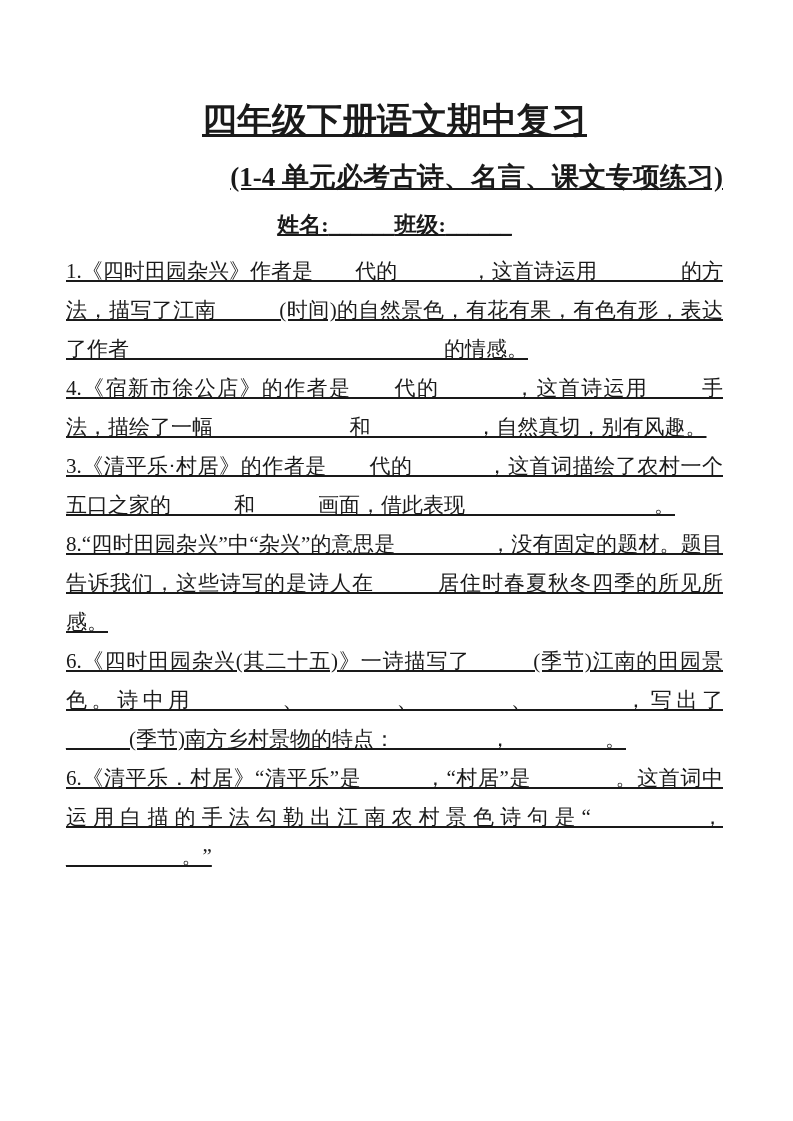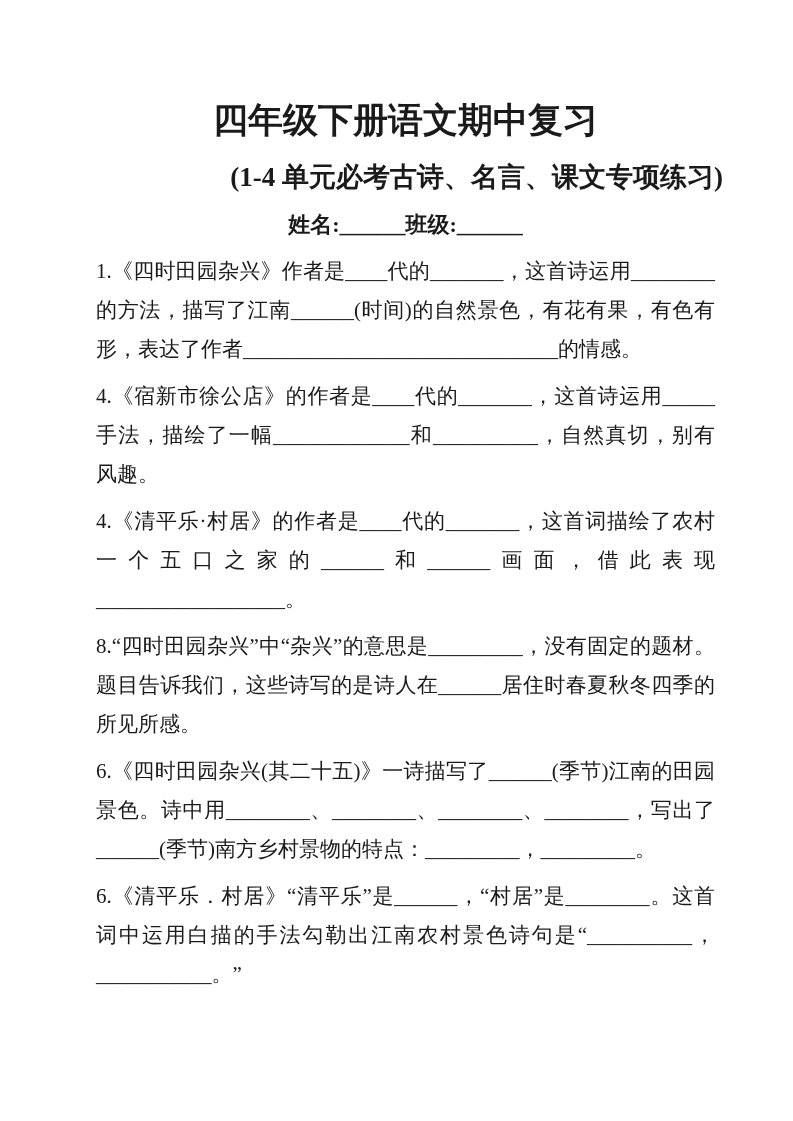--- a/index.html
+++ b/index.html
@@ -11,22 +11,23 @@
     width: 793px;
     height: 1121px;
     overflow: hidden;
     color: #1a1a1a;
     font-family: "Liberation Serif", "DejaVu Serif", serif;
   }
   .page {
     box-sizing: border-box;
     width: 793px;
     height: 1121px;
-    padding: 98px 70px 0 88px;
+    padding: 98px 70px 0 66px;
     background: #ffffff;
+    text-decoration: underline;
   }
   .doc-title {
     text-align: center;
     font-size: 35px;
     font-weight: bold;
     line-height: 46px;
     margin: 0;
     white-space: nowrap;
   }
   .doc-subtitle {
@@ -48,21 +49,21 @@
   .name-row .blank {
     letter-spacing: 0;
   }
   .questions {
     margin-top: 12px;
     font-size: 21px;
     line-height: 39px;
     text-align: justify;
   }
   .question {
-    margin: 8px;
+    margin: 0;
     word-break: normal;
   }
 </style>
 </head>
 <body>
 
 <div class="page">
 
   <h1 class="doc-title">四年级下册语文期中复习</h1>
 
@@ -73,19 +74,19 @@
       <span>姓名:</span><span class="blank">______</span>
     </span>
     <span>
       <span>班级:</span><span class="blank">______</span>
     </span>
   </div>
 
   <div class="questions">
     <p class="question">1.《四时田园杂兴》作者是____代的_______，这首诗运用________的方法，描写了江南______(时间)的自然景色，有花有果，有色有形，表达了作者______________________________的情感。</p>
     <p class="question">4.《宿新市徐公店》的作者是____代的_______，这首诗运用_____手法，描绘了一幅_____________和__________，自然真切，别有风趣。</p>
-    <p class="question">4.《清平乐·村居》的作者是____代的_______，这首词描绘了农村一个五口之家的______和______画面，借此表现__________________。</p>
+    <p class="question">3.《清平乐·村居》的作者是____代的_______，这首词描绘了农村一个五口之家的______和______画面，借此表现__________________。</p>
     <p class="question">8.“四时田园杂兴”中“杂兴”的意思是_________，没有固定的题材。题目告诉我们，这些诗写的是诗人在______居住时春夏秋冬四季的所见所感。</p>
     <p class="question">6.《四时田园杂兴(其二十五)》一诗描写了______(季节)江南的田园景色。诗中用________、________、________、________，写出了______(季节)南方乡村景物的特点：_________，_________。</p>
     <p class="question">6.《清平乐．村居》“清平乐”是______，“村居”是________。这首词中运用白描的手法勾勒出江南农村景色诗句是“__________，___________。”</p>
   </div>
 
 </div>
 
 </body></html>

